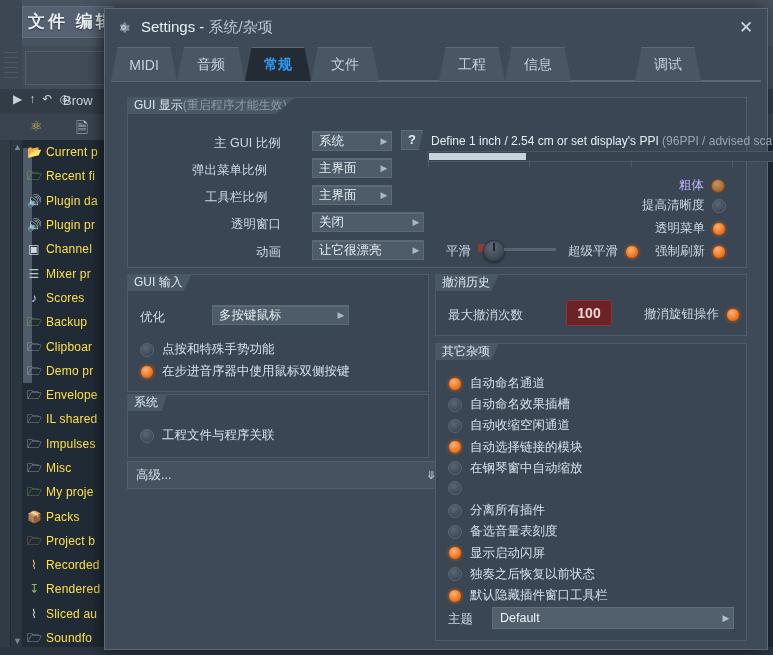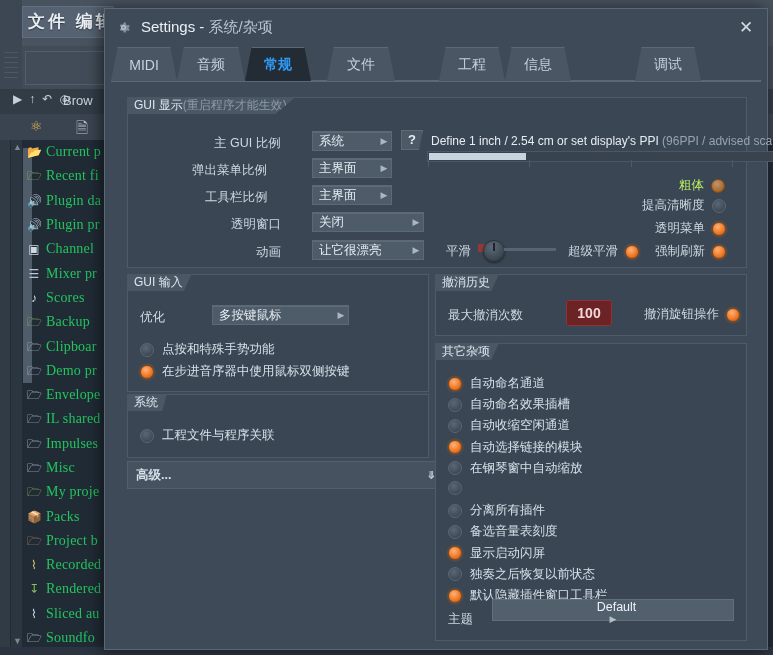--- a/index.html
+++ b/index.html
@@ -68,21 +68,21 @@
   .browser-thumb{
     position:absolute;left:12px;top:8px;width:9px;height:235px;background:#505c69;
   }
   .browser-arrow{position:absolute;left:13px;color:#7b8794;font-size:9px;}
   .tree{position:absolute;left:24px;top:0;width:90px;}
   .tree-row{
     height:24.3px;display:flex;align-items:center;gap:5px;padding-left:3px;
     white-space:nowrap;overflow:hidden;
   }
   .tree-ic{width:14px;flex:0 0 14px;text-align:center;font-size:12px;line-height:1;}
-  .tree-label{font-size:14px;color:#22c55e;letter-spacing:.2px;font-family:Liberation Serif, serif;}
+  .tree-label{font-size:12px;color:#fde047;letter-spacing:.2px;}
 
   
   .dialog{
     position:absolute;left:104px;top:8px;width:662px;height:640px;
     background:#3e4a57;
     border:1px solid #5a6774;
     box-shadow:-3px 0 14px rgba(0,0,0,.55);
   }
   .dlg-title{
     position:absolute;left:0;top:0;width:662px;height:36px;
@@ -185,21 +185,21 @@
   }
 
   
   .chkrow{position:absolute;display:flex;align-items:center;gap:8px;cursor:pointer;}
   .chkrow .led{position:relative;}
   .chkrow span.txt{font-size:12.5px;color:#d6e0ea;white-space:nowrap;}
 
   
   .ledrow{position:absolute;display:flex;align-items:center;gap:7px;}
   .ledrow span.txt{font-size:12.5px;color:#cfd9e3;white-space:nowrap;}
-  .ledrow span.txt.dim{color:#bef264;}
+  .ledrow span.txt.dim{color:#c4b5fd;}
   .ledrow .led{position:relative;}
 
   
   .knob{
     position:absolute;width:20px;height:20px;border-radius:50%;
     background:radial-gradient(circle at 42% 30%,#5d6a77 0%,#3b454f 70%,#222a32 100%);
     border:1px solid #2b343d;box-shadow:0 1px 2px rgba(0,0,0,.5);cursor:pointer;
   }
   .knob::after{
     content:"";position:absolute;left:9px;top:2px;width:2px;height:8px;background:#1d242b;
@@ -211,21 +211,21 @@
   .numbox{
     position:absolute;background:#6b2326;border:1px solid #8e3338;border-radius:3px;
     color:#f2d7d6;font-size:14px;font-weight:600;text-align:center;
     display:flex;align-items:center;justify-content:center;cursor:pointer;
   }
 
   
   .advbar{
     position:absolute;background:#46525f;border:1px solid #525f6c;
     display:flex;align-items:center;justify-content:space-between;
-    padding:0 8px;cursor:pointer;font-weight:bold;
+    padding:0 8px;cursor:pointer;
   }
   .advbar .t{font-size:12.5px;color:#d6e0ea;}
   .advbar .chev{font-size:11px;color:#c3cdd8;}
 
   
   .theme-combo{
     position:absolute;height:20px;background:#525f6c;border:1px solid #616e7c;
     display:flex;align-items:center;cursor:pointer;
   }
   .theme-combo .val{padding-left:7px;font-size:12.5px;color:#eef3f8;flex:1;}
@@ -395,21 +395,21 @@
       <div class="tabs-base"></div>
     <div class="tab" style="left: 72px; width: 68px;">
           <span>音频</span>
         </div>
         <div class="tab" style="left: 6px; width: 66px;">
           <span>MIDI</span>
         </div>
         <div class="tab active" style="left: 140px; width: 66px;">
           <span>常规</span>
         </div>
-        <div class="tab" style="left: 222px; width: 68px;">
+        <div class="tab" style="left: 206px; width: 68px;">
           <span>文件</span>
         </div>
         <div class="tab" style="left: 334px; width: 66px;">
           <span>工程</span>
         </div>
         <div class="tab" style="left: 400px; width: 66px;">
           <span>信息</span>
         </div>
         <div class="tab" style="left: 530px; width: 66px;">
           <span>调试</span>
@@ -574,20 +574,20 @@
           <div class="chkrow" style="left: 12px; top: 221.8px;">
             <span class="led off"></span>
             <span class="txt">独奏之后恢复以前状态</span>
           </div>
           <div class="chkrow" style="left: 12px; top: 243px;">
             <span class="led on"></span>
             <span class="txt">默认隐藏插件窗口工具栏</span>
           </div>
         </div>
       <div class="lbl" style="left:12px;top:267px;">主题</div>
-      <div class="theme-combo" style="left:56px;top:255px;width:240px;flex-direction:column;">
+      <div class="theme-combo" style="left:56px;top:263px;width:240px;">
         <span class="val">Default</span>
         <span class="arr">▶</span>
       </div>
     </div>
 
   </div>
 </div>
 
 </body></html>

